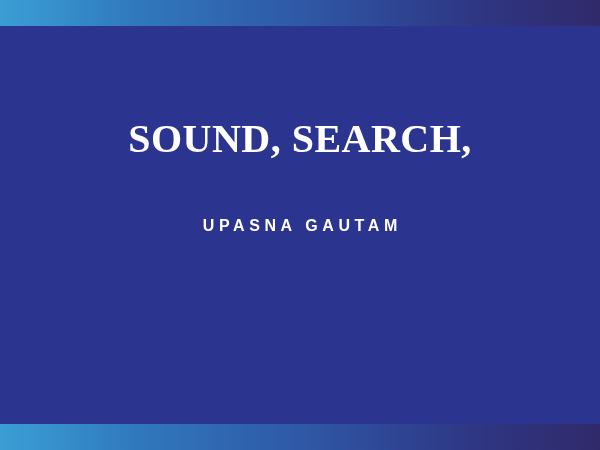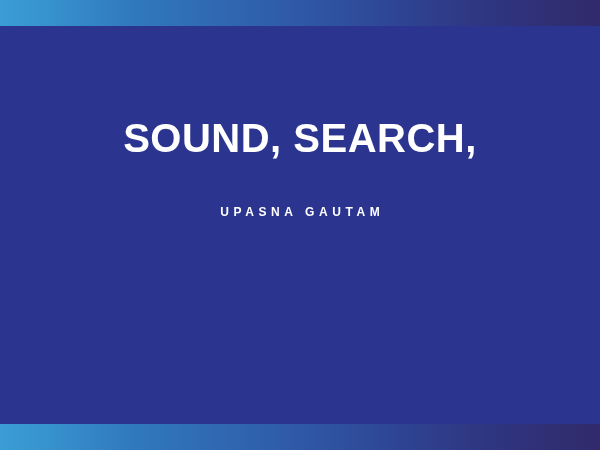--- a/index.html
+++ b/index.html
@@ -50,45 +50,45 @@
     top: 26px;
     width: 600px;
     height: 398px;
     display: flex;
     flex-direction: column;
     align-items: center;
     justify-content: flex-start;
   }
 
   .title {
-    margin: 0;
+    margin: 12px;
     padding: 0;
     width: 440px;
     margin-top: 91px;
     color: #ffffff;
-    font-family: Liberation Sans, sans-serif;
+    font-family: Liberation Serif, serif;
     font-size: 40px;
     font-weight: bold;
     line-height: 43px;
     letter-spacing: 0.5px;
     text-align: center;
     text-transform: uppercase;
   }
   .title-line {
     display: block;
     white-space: nowrap;
   }
 
   .author {
     margin: 0;
     padding: 0;
     margin-top: 45px;
     color: #ffffff;
     font-family: "Liberation Sans", sans-serif;
-    font-size: 12px;
+    font-size: 16px;
     font-weight: bold;
     letter-spacing: 4.6px;
     text-align: center;
     text-transform: uppercase;
     text-indent: 4.6px;
   }
 </style>
 </head>
 <body>
 

